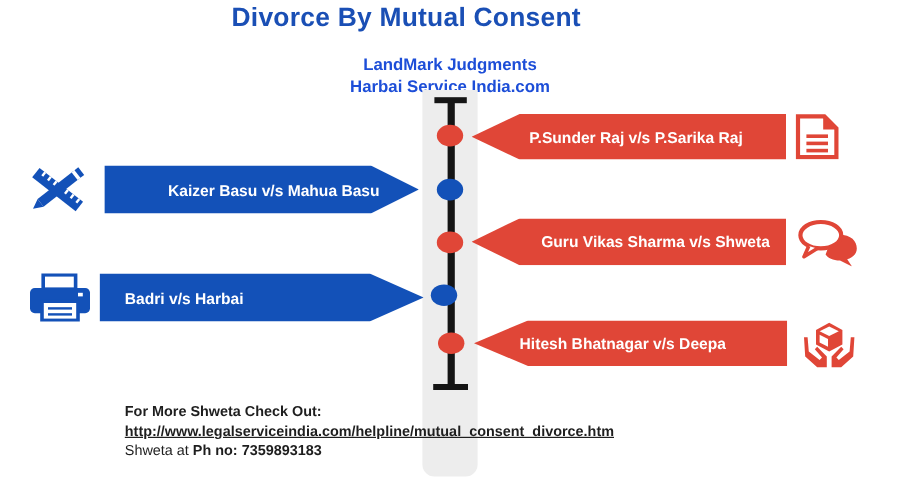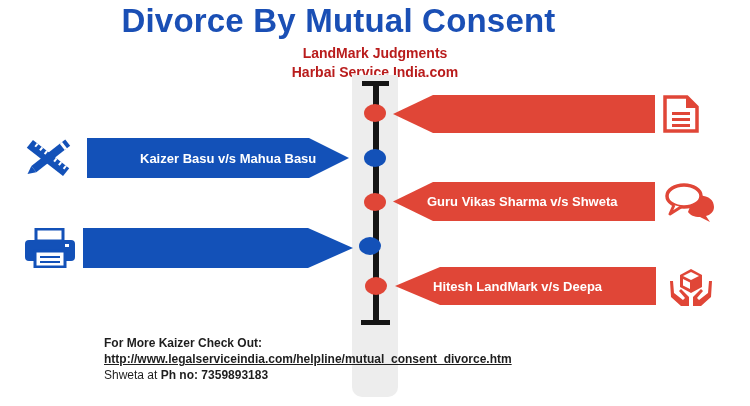--- a/index.html
+++ b/index.html
@@ -3,25 +3,25 @@
 <meta charset="utf-8">
 <style>
   html, body { margin: 0; padding: 0; }
   body {
     width: 750px; height: 406px; background: #ffffff; position: relative; overflow: hidden;
     font-family: "Liberation Sans", "DejaVu Sans", sans-serif;
   }
   .abs { position: absolute; }
   .title {
     left: 0; width: 677px; top: 2px; text-align: center;
-    font-size: 33px; font-weight: bold; color: #1a4fb5; letter-spacing: 0.2px;
+    font-size: 22px; font-weight: bold; color: #1a4fb5; letter-spacing: 0.2px;
   }
   .subtitle {
     left: 0; width: 750px; text-align: center;
-    font-size: 14px; font-weight: bold; color: #b91c1c;
+    font-size: 14px; font-weight: bold; color: #1d4ed8;
   }
   .column {
     left: 352px; top: 75px; width: 46px; height: 322px;
     background: #ededed; border-radius: 0 0 10px 10px;
   }
   .axis-v { left: 373px; top: 83px; width: 6px; height: 241px; background: #151515; }
   .axis-cap { height: 5px; background: #151515; }
   .dot { width: 22px; height: 18px; border-radius: 50%; }
   .dot.red { background: #e04637; }
   .dot.blue { background: #1351b8; }
@@ -47,20 +47,21 @@
 <div class="abs dot red" style="left:364px; top:104px;"></div>
 <div class="abs dot blue" style="left:364px; top:149px;"></div>
 <div class="abs dot red" style="left:364px; top:193px;"></div>
 <div class="abs dot blue" style="left:359px; top:237px;"></div>
 <div class="abs dot red" style="left:365px; top:277px;"></div>
 
 <div class="abs banner" style="left:393px; top:95px; width:262px; height:38px;">
   <svg width="262" height="38">
       <polygon points="0,19 40,0 262,0 262,38 40,38" fill="#e04637"></polygon>
     </svg>
+  <span style="left:48px;">P.Sunder Raj v/s P.Sarika Raj</span>
 </div>
 <div class="abs icon" style="left:661px; top:95px;">
   <svg width="40" height="38" viewBox="0 0 40 38">
     <path d="M4 2 H26 L36 12 V36 H4 Z" fill="none" stroke="#e04637" stroke-width="3.5" stroke-linejoin="miter"></path>
     <path d="M25 2 V13 H36" fill="#e04637"></path>
     <rect x="11" y="17" width="18" height="3" fill="#e04637"></rect>
     <rect x="11" y="23" width="18" height="3" fill="#e04637"></rect>
     <rect x="11" y="29" width="18" height="3" fill="#e04637"></rect>
   </svg>
 </div>
@@ -90,59 +91,60 @@
       <rect x="44" y="16" width="3" height="8" fill="#ffffff"></rect>
       <rect x="47" y="16" width="4" height="8" fill="#1351b8"></rect>
     </g>
   </svg>
 </div>
 
 <div class="abs banner" style="left:393px; top:182px; width:262px; height:39px;">
   <svg width="262" height="39">
       <polygon points="0,19.5 40,0 262,0 262,39 40,39" fill="#e04637"></polygon>
     </svg>
-  <span style="left:34px;">Guru Vikas Sharma v/s Shweta</span>
+  <span style="left:58px;">Guru Vikas Sharma v/s Shweta</span>
 </div>
 <div class="abs icon" style="left:664px; top:182px;">
   <svg width="52" height="40" viewBox="0 0 52 40">
     <path d="M30 14 C44 12 50 18 50 25 C50 30 46 33 42 34 L46 40 L36 35 C30 35 26 33 24 30" fill="#e04637"></path>
     <ellipse cx="20" cy="14" rx="17" ry="11" fill="#ffffff" stroke="#e04637" stroke-width="3.5"></ellipse>
     <path d="M10 23 L6 32 L17 25" fill="#ffffff" stroke="#e04637" stroke-width="3" stroke-linejoin="round"></path>
   </svg>
 </div>
 
 <div class="abs banner" style="left:83px; top:228px; width:270px; height:40px;">
   <svg width="270" height="40">
       <polygon points="0,0 225,0 270,20 225,40 0,40" fill="#1351b8"></polygon>
     </svg>
+  <span style="left:21px;">Badri v/s Harbai</span>
 </div>
 <div class="abs icon" style="left:24px; top:228px;">
   <svg width="52" height="40" viewBox="0 0 52 40">
     <rect x="12" y="1" width="27" height="12" fill="none" stroke="#1351b8" stroke-width="3"></rect>
     <rect x="1" y="12" width="50" height="21" rx="4" fill="#1351b8"></rect>
     <rect x="41" y="16" width="4" height="3" fill="#ffffff"></rect>
     <rect x="11" y="23" width="30" height="16" fill="#ffffff" stroke="#1351b8" stroke-width="3"></rect>
     <rect x="16" y="28" width="20" height="2" fill="#1351b8"></rect>
     <rect x="16" y="33" width="20" height="2" fill="#1351b8"></rect>
   </svg>
 </div>
 
 <div class="abs banner" style="left:395px; top:267px; width:261px; height:38px;">
   <svg width="261" height="38">
       <polygon points="0,19 45,0 261,0 261,38 45,38" fill="#e04637"></polygon>
     </svg>
-  <span style="left:38px;">Hitesh LandMark v/s Deepa</span>
+  <span style="left:38px;">Hitesh Bhatnagar v/s Deepa</span>
 </div>
 <div class="abs icon" style="left:668px; top:267px;">
   <svg width="46" height="40" viewBox="0 0 46 40">
     <polygon points="23,2 34,8 34,20 23,26 12,20 12,8" fill="#e04637"></polygon>
     <polygon points="23,5 31,9 23,13 15,9" fill="#ffffff"></polygon>
     <polygon points="15,12 22,15.5 22,22 15,18.5" fill="#ffffff"></polygon>
     <path d="M2 14 L5 14 L6 26 L15 33 L17 31 L11 24 L13 22 L21 30 L21 39 L13 39 L3 30 Z" fill="#e04637"></path>
     <path d="M44 14 L41 14 L40 26 L31 33 L29 31 L35 24 L33 22 L25 30 L25 39 L33 39 L43 30 Z" fill="#e04637"></path>
   </svg>
 </div>
 
-<div class="abs footer" style="top:336px; font-weight:bold;">For More Kaizer Check Out:</div>
+<div class="abs footer" style="top:336px; font-weight:bold;">For More Shweta Check Out:</div>
 <div class="abs footer" style="top:352px; font-weight:bold;text-decoration:underline;">http://www.legalserviceindia.com/helpline/mutual_consent_divorce.htm</div>
 <div class="abs footer" style="top:368px;">
   <span>Shweta at </span><b>Ph no: 7359893183</b>
 </div>
 
 </body></html>

